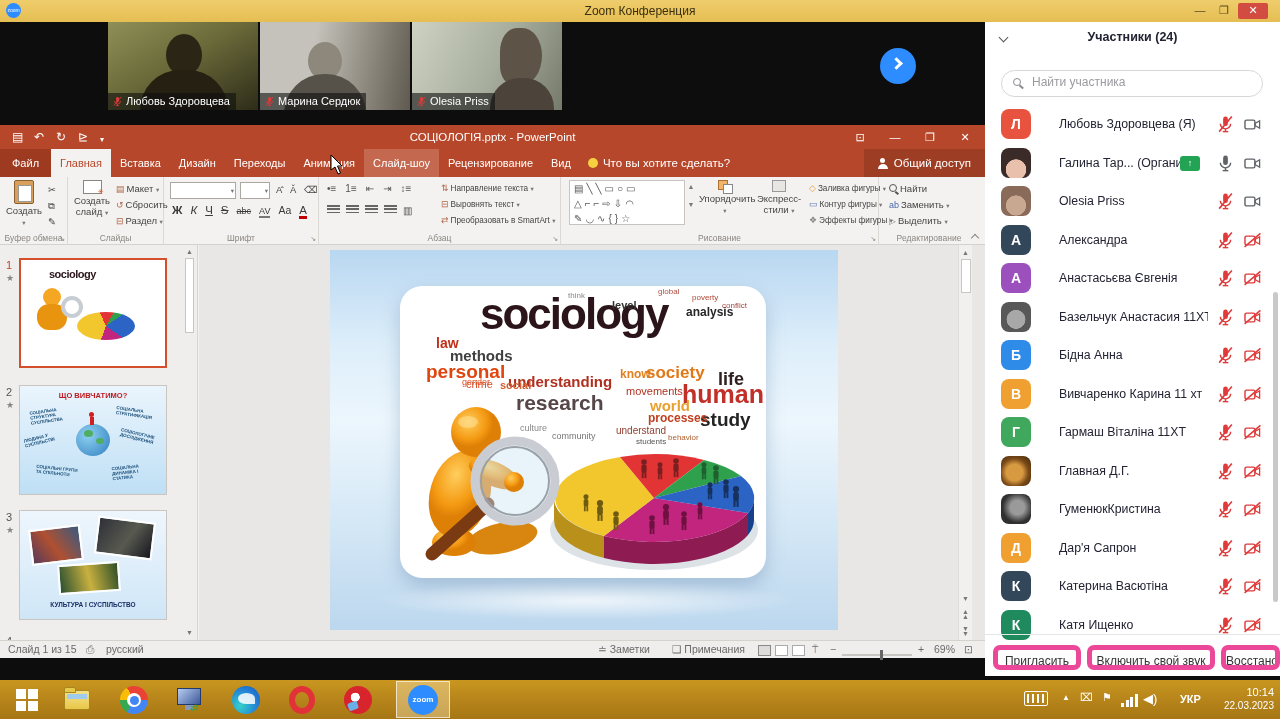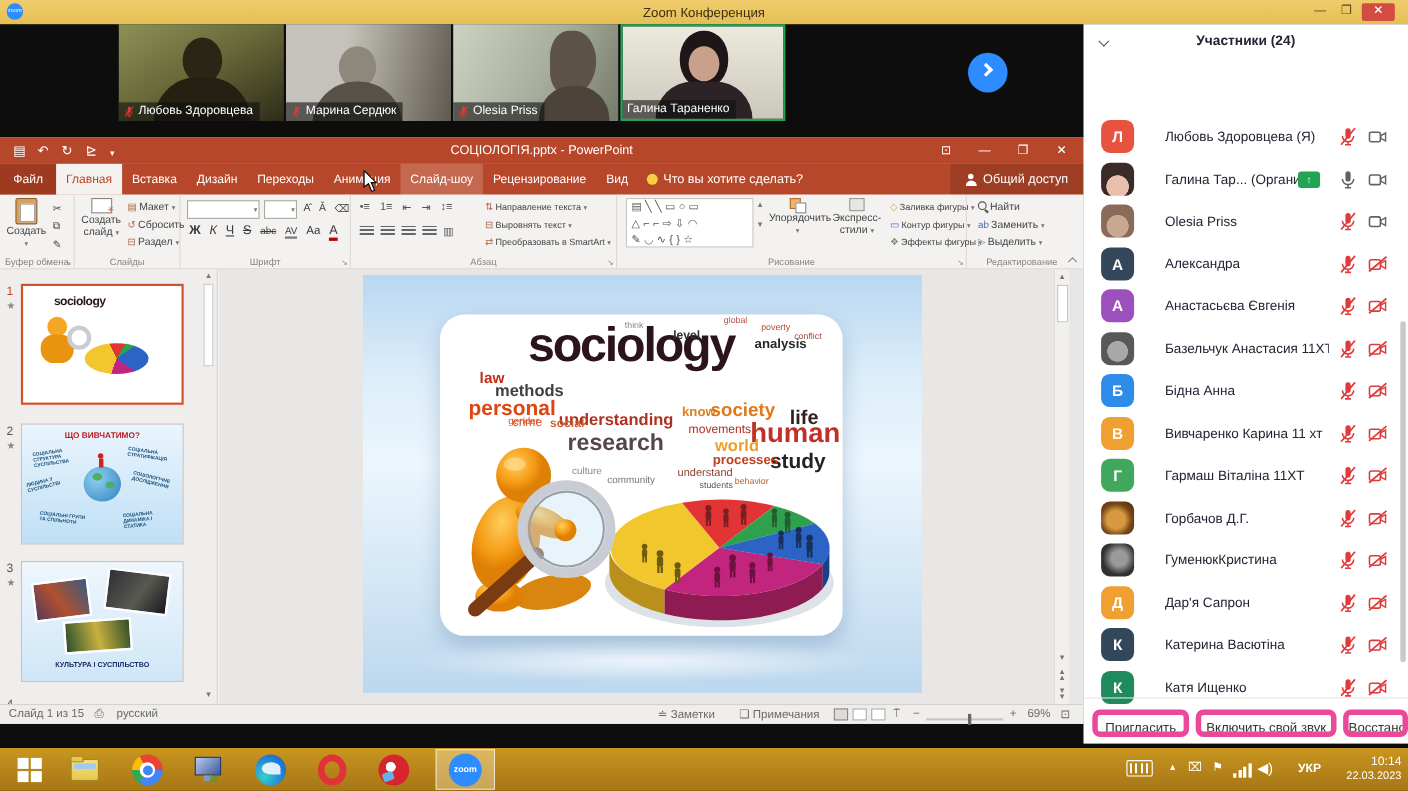--- a/index.html
+++ b/index.html
@@ -218,28 +218,20 @@
       </div>
   </div>
   <div class="vtile abs" style="left:412px; background:linear-gradient(115deg,#cdd2c2,#a7ad9d 55%,#757a6b);">
     <div class="sil-head" style="left:88px;top:6px;width:42px;height:58px;border-radius:46% 54% 60% 40%;background:#5d5346;"></div>
     <div class="sil-body" style="left:78px;top:56px;width:64px;height:36px;border-radius:30px 30px 0 0;background:#4c443a;"></div>
     <div class="vlabel">
         <svg class="picon r" style="width:11px;height:11px;margin:0;" viewBox="0 0 24 24">
           <use href="#i-mic-off"></use>
         </svg>
       <span>Olesia Priss</span>
-      </div>
-  </div>
-  <div class="vtile abs" style="left:564px; background:linear-gradient(#ece9dd,#cbc8bb); border:2px solid #23A455;">
-    <div class="sil-head" style="left:52px;top:4px;width:44px;height:52px;border-radius:48%;background:#1d1517;"></div>
-    <div class="sil-head" style="left:60px;top:18px;width:28px;height:32px;border-radius:50%;background:#c9a089;"></div>
-    <div class="sil-body" style="left:30px;top:50px;width:88px;height:38px;border-radius:34px 34px 0 0;background:#2c2326;"></div>
-    <div class="vlabel">
-        <span>Галина Тараненко</span>
       </div>
   </div>
   <div class="nextbtn abs">
       <i></i>
     </div>
 
   <div id="ppt" class="abs">
     <div id="ppt-titlebar">
       <span class="qa" style="left:12px;">▤</span>
       <span class="qa" style="left:34px;">↶</span>
@@ -538,20 +530,24 @@
       <span class="sb" style="left:842px;top:7px;"><span class="sldtrack"><span class="sldthumb"></span></span></span>
       <span class="sb" style="left:918px;">+</span>
       <span class="sb" style="left:934px;">69%</span>
       <span class="sb" style="left:964px;">⊡</span>
     </div>
   </div>
 
   <div id="panel" class="abs">
     <div id="pchev"></div>
     <div id="phead">Участники (24)</div>
+    <div id="psearch">
+      <span class="mag"></span>
+      <input placeholder="Найти участника" style="">
+    </div>
 
     <div class="prow" style="top:83px;">
       <div class="pav" style="background:#E8533F;"><span>Л</span></div>
       <div class="pname">Любовь Здоровцева (Я)</div>
       <svg class="picon r" viewBox="0 0 24 24">
           <use href="#i-mic-off"></use>
         </svg>
       <svg class="picon g" viewBox="0 0 24 24">
           <use href="#i-cam"></use>
         </svg>
@@ -632,21 +628,21 @@
       <div class="pname">Гармаш Віталіна 11ХТ</div>
       <svg class="picon r" viewBox="0 0 24 24">
           <use href="#i-mic-off"></use>
         </svg>
       <svg class="picon r" viewBox="0 0 24 24">
           <use href="#i-cam-off"></use>
         </svg>
     </div>
     <div class="prow" style="top:430px;">
       <div class="pav" style="background:radial-gradient(circle at 45% 55%,#D89A40 35%,#7A4A18 60%,#3A2408);"></div>
-      <div class="pname">Горбачов Д.Г.</div>
+      <div class="pname">Главная Д.Г.</div>
       <svg class="picon r" viewBox="0 0 24 24">
           <use href="#i-mic-off"></use>
         </svg>
       <svg class="picon r" viewBox="0 0 24 24">
           <use href="#i-cam-off"></use>
         </svg>
     </div>
     <div class="prow" style="top:468px;">
       <div class="pav" style="background:radial-gradient(circle at 55% 45%,#9A9A9A 30%,#303030 65%);"></div>
       <div class="pname">ГуменюкКристина</div>

